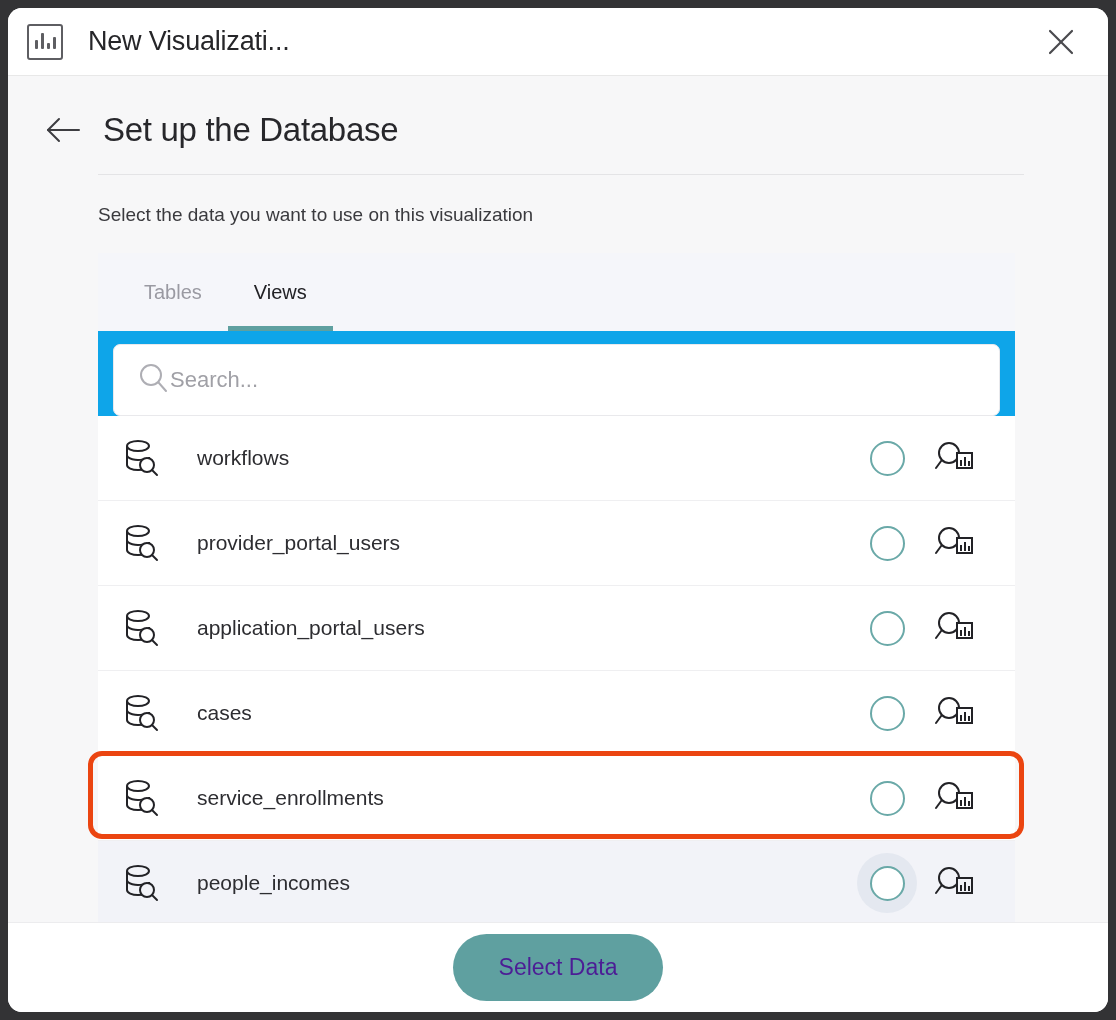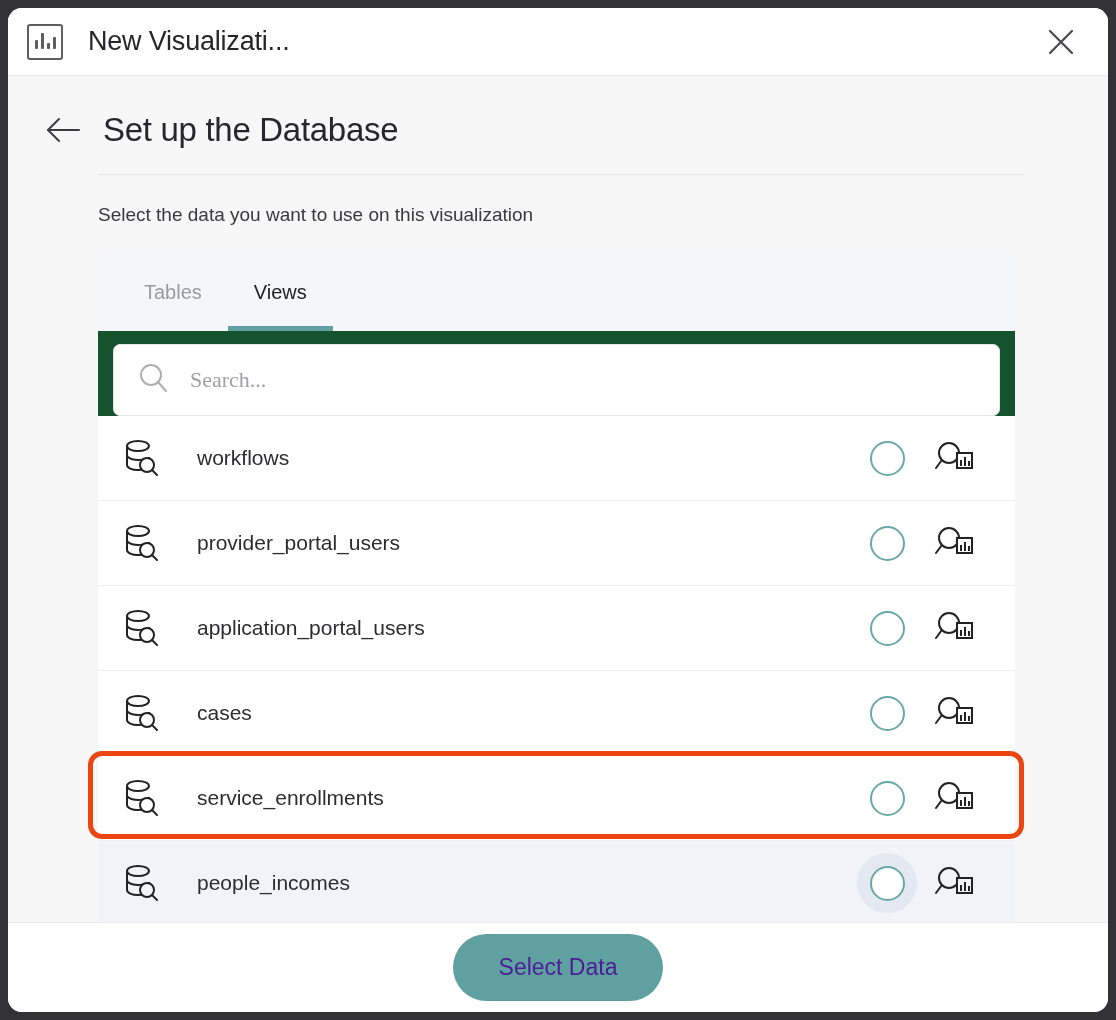--- a/index.html
+++ b/index.html
@@ -110,21 +110,21 @@
 
   .subtitle {
     margin: 29px 0 0 90px;
     font-size: 19px;
     color: #3a3a3e;
   }
 
   
   .panel {
     margin: 27px 93px 0 90px;
-    background: #14532d;
+    background: #0ea5e9;
     flex: 1 1 auto;
     display: flex;
     flex-direction: column;
     overflow: hidden;
     min-height: 0;
   }
 
   .tabbar {
     background: #f5f6fa;
     height: 78px;
@@ -168,23 +168,22 @@
     border-radius: 7px;
     display: flex;
     align-items: center;
     padding: 0 22px;
     background: #fff;
   }
   .search-input {
     border: none;
     outline: none;
     flex: 1 1 auto;
-    margin-left: 20px;
     font-size: 22px;
-    font-family: Liberation Serif, serif;
+    font-family: Liberation Sans, sans-serif;
     color: #3b3b3f;
     background: transparent;
   }
   .search-input::placeholder { color: #a0a0a6; }
 
   
   .list {
     flex: 1 1 auto;
     overflow: hidden;
     min-height: 0;

